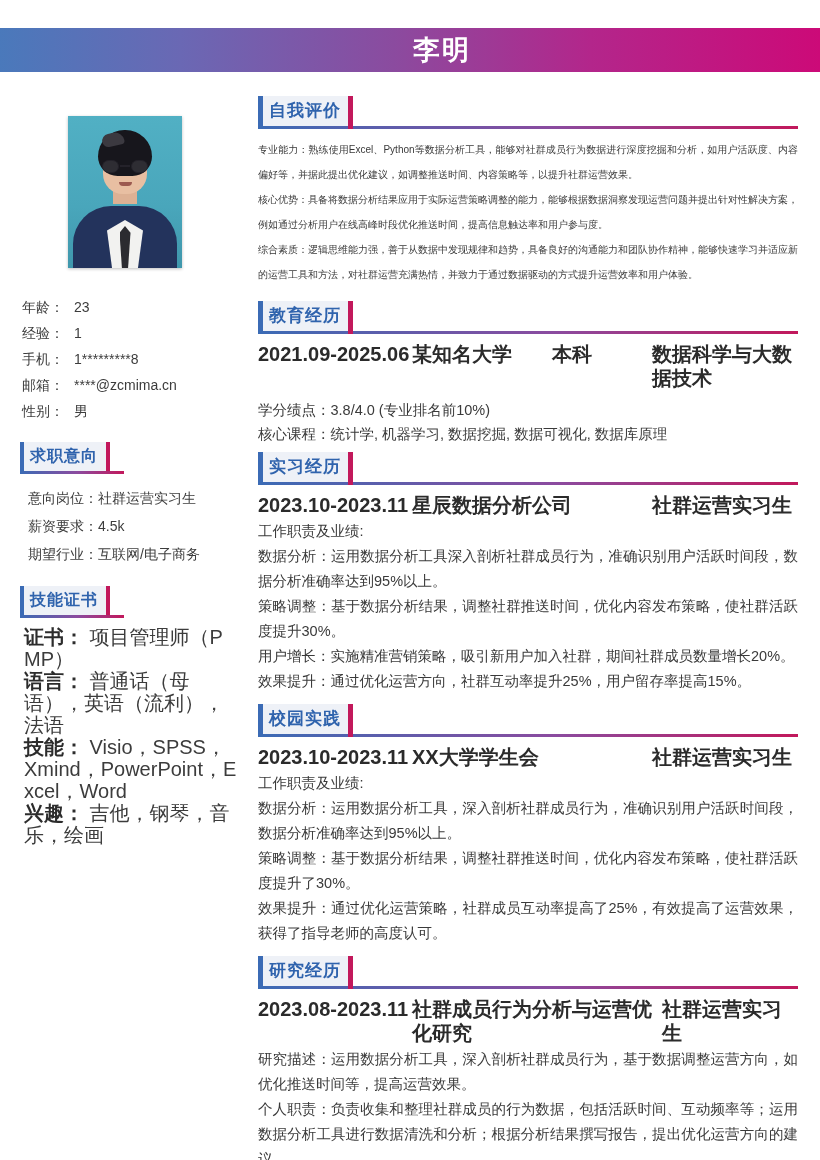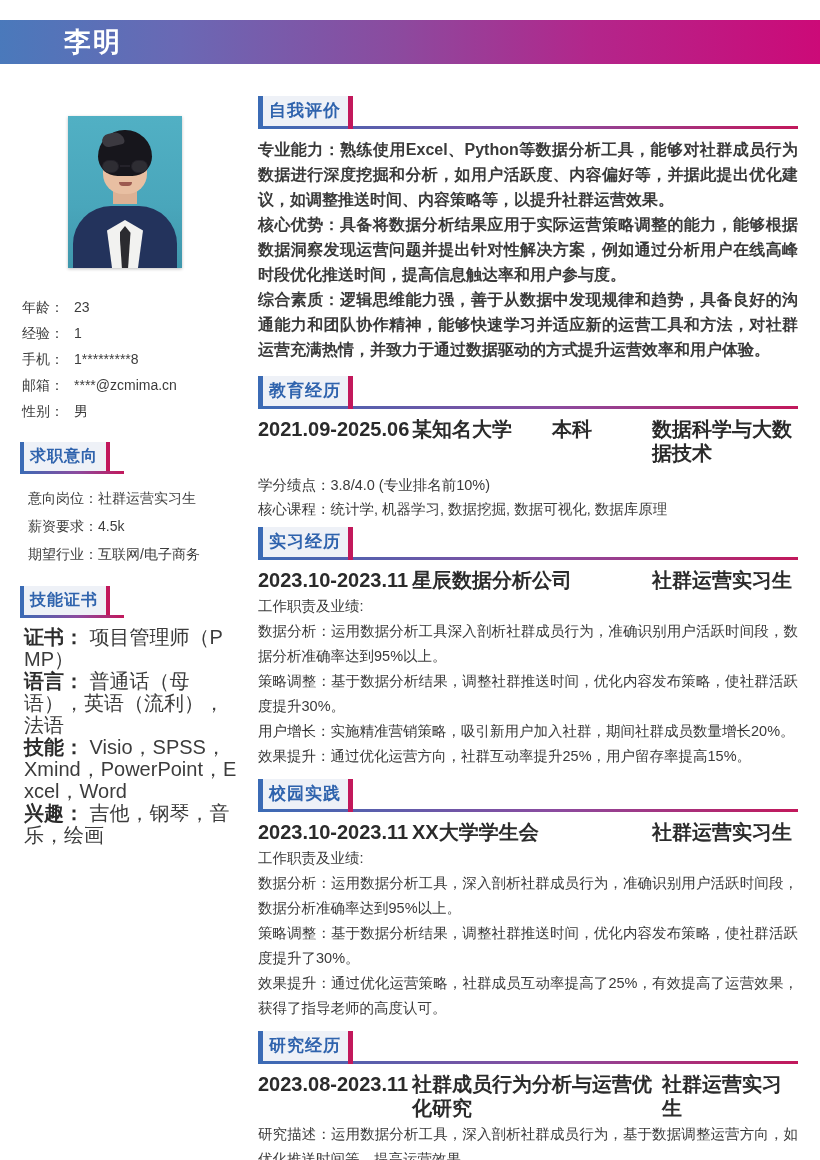--- a/index.html
+++ b/index.html
@@ -13,26 +13,27 @@
     font-family: "Liberation Sans", "DejaVu Sans", sans-serif;
     color: #333333;
     overflow: hidden;
     position: relative;
   }
 
   
   .header-banner {
     position: absolute;
     left: 0;
-    top: 20px;
+    top: 28px;
     width: 820px;
     height: 44px;
     background: linear-gradient(to right, #4a79bb 0%, #6a68b4 22%, #8b4b9f 48%, #b3268b 72%, #cc0a78 100%);
     display: flex;
     align-items: center;
+    justify-content: center;
   }
   .header-name {
     color: #ffffff;
     font-size: 27px;
     font-weight: bold;
     letter-spacing: 2px;
     margin-left: 64px;
     line-height: 1;
   }
 
@@ -309,25 +310,24 @@
     width: 5px;
     background: #c2185b;
   }
   .sec-rule {
     height: 3px;
     background: linear-gradient(to right, #3b6bb5 0%, #8b4b9f 55%, #c2185b 100%);
     margin-bottom: 8px;
   }
 
   .body-text {
-    font-size: 16px;
+    font-size: 10px;
     line-height: 25px;
     color: #3a3a3a;
     text-align: justify;
-    font-weight: bold;
   }
   .body-text p { margin: 0; }
 
   
   .entry-head {
     display: flex;
     font-size: 20px;
     font-weight: bold;
     color: #2b2b2b;
     line-height: 24px;

